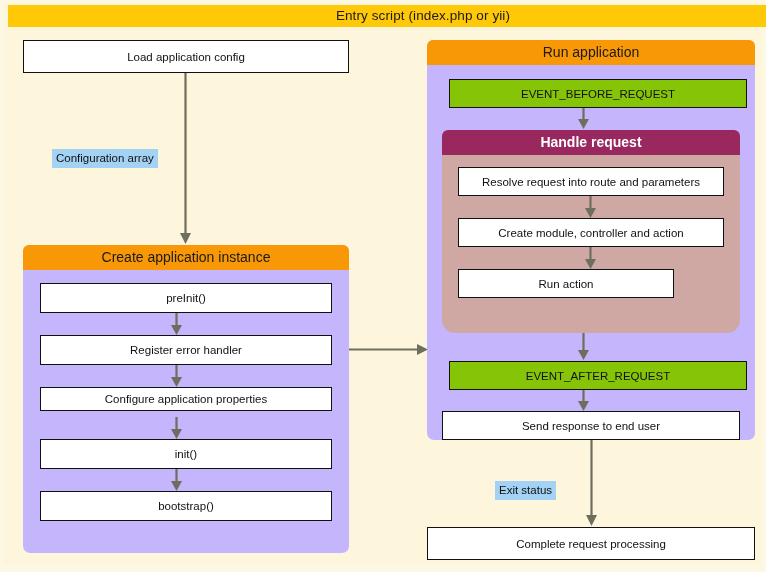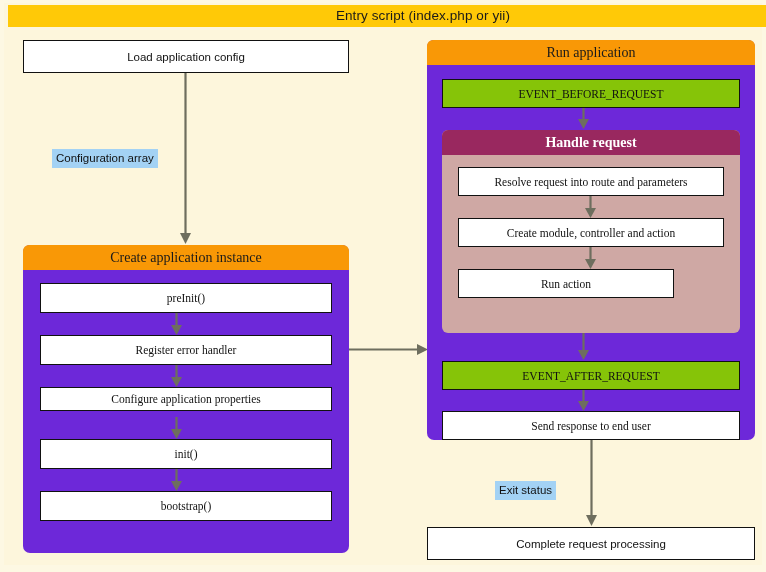--- a/index.html
+++ b/index.html
@@ -52,63 +52,63 @@
     display: flex;
     align-items: center;
     justify-content: center;
     text-align: center;
     padding: 8px 6px;
   }
 
   
   .group {
     position: absolute;
-    background: #6d28d9;
+    background: #c4b5fd;
     border-radius: 7px;
     box-sizing: border-box;
-    font-family: Liberation Serif, serif;
   }
   .group-title {
     position: absolute;
     left: 0;
     top: 0;
     width: 100%;
     height: 25px;
     line-height: 25px;
     text-align: center;
     font-size: 14px;
     border-radius: 6px 6px 0 0;
     box-sizing: border-box;
   }
   .title-orange { background: #F99806; color: #1a1a1a; }
 
   .group-inner {
     position: absolute;
     background: #CFA8A4;
-    border-radius: 6px;
+    border-radius: 13px;
     box-sizing: border-box;
   }
   .title-magenta {
     background: #99285F;
     color: #FFFFFF;
     font-weight: bold;
   }
 
   
   .ebox {
     position: absolute;
     background: #86C408;
     border: 1.5px solid #111111;
     box-sizing: border-box;
     font-size: 11.5px;
     color: #111111;
     display: flex;
     align-items: center;
     justify-content: center;
     text-align: center;
+    margin-left: 7px;
   }
 
   
   .dlabel {
     position: absolute;
     background: #A3D2F4;
     color: #111111;
     font-size: 11.5px;
     line-height: 17px;
     padding: 1px 4px;

